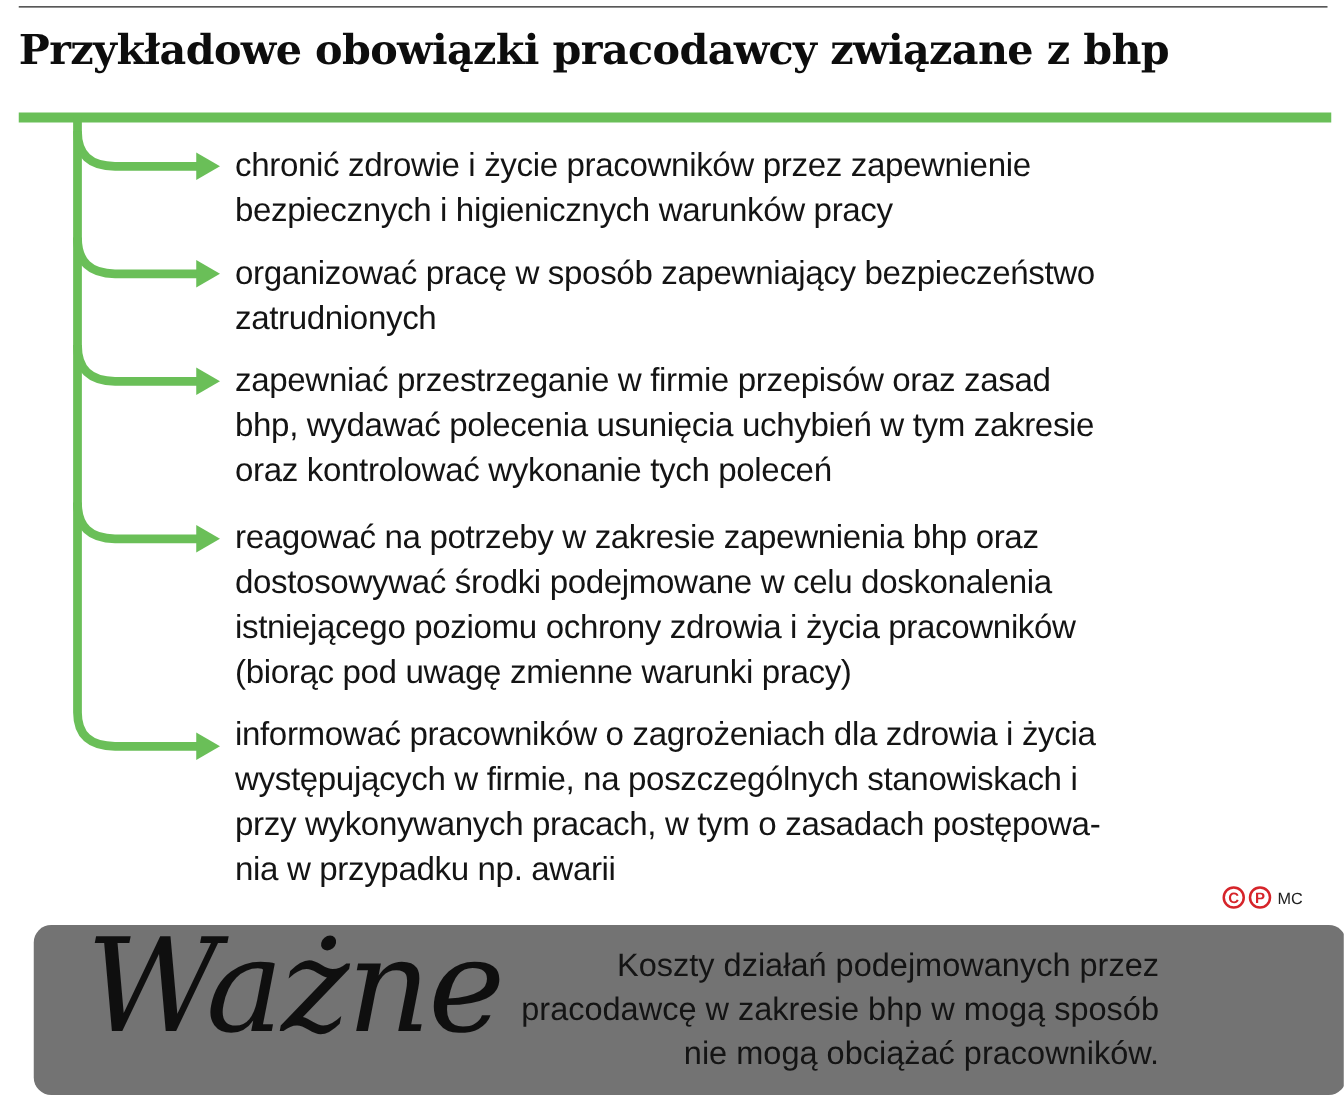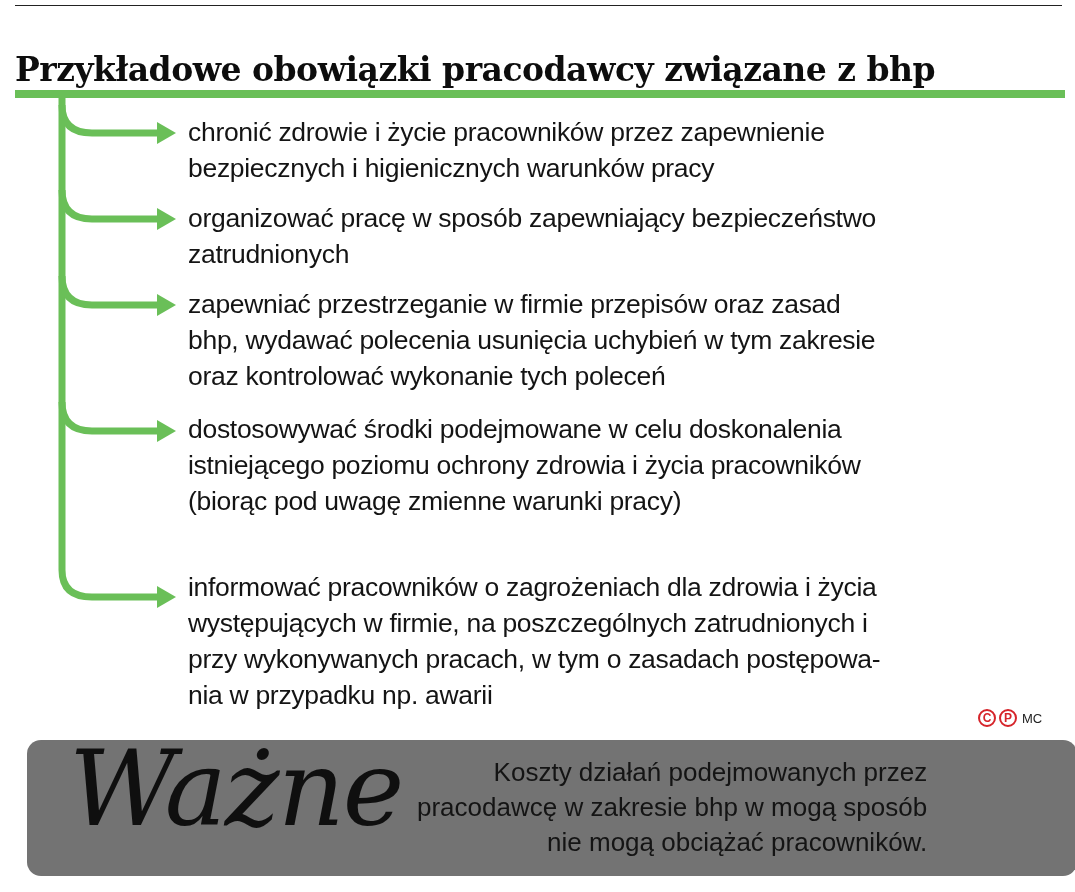--- a/index.html
+++ b/index.html
@@ -1,18 +1,18 @@
 <!DOCTYPE html>
 <html><head>
 <meta charset="utf-8">
 <style>
   html, body { margin: 0; padding: 0; background: #ffffff; }
   body { width: 1075px; height: 892px; position: relative; overflow: hidden; font-family: "Liberation Sans", sans-serif; color: #111; }
   .top-rule { position: absolute; left: 15px; top: 5px; width: 1047px; height: 1px; background: #222; }
-  .title { position: absolute; left: 15px; top: 50px; font-family: "DejaVu Serif", serif; font-weight: bold; font-size: 33px; letter-spacing: -0.5px; color: #0d0d0d; white-space: nowrap; }
+  .title { position: absolute; left: 15px; top: 20px; font-family: "DejaVu Serif", serif; font-weight: bold; font-size: 33px; letter-spacing: -0.5px; color: #0d0d0d; white-space: nowrap; }
   .green-rule { position: absolute; left: 15px; top: 90px; width: 1050px; height: 8px; background: #6abf58; }
   .tree { position: absolute; left: 0; top: 0; width: 1075px; height: 892px; pointer-events: none; }
   .item { position: absolute; left: 188px; font-size: 26.5px; line-height: 36px; color: #141414; letter-spacing: -0.3px; white-space: nowrap; }
   .item span { display: block; }
   .credit { position: absolute; left: 978px; top: 709px; display: flex; align-items: center; gap: 3px; }
   .circ { width: 18px; height: 18px; border: 2px solid #d6242a; border-radius: 50%; box-sizing: border-box; color: #d6242a; font-weight: bold; font-size: 12px; display: flex; align-items: center; justify-content: center; line-height: 1; }
   .credit-text { font-size: 13px; margin-left: 2px; color: #222; }
   .important { position: absolute; left: 15px; top: 740px; width: 1050px; height: 136px; background: #737373; border-radius: 14px; margin-left: 12px; }
   .important-word { position: absolute; left: 42px; top: -12px; font-family: "DejaVu Serif", serif; font-style: italic; font-size: 104px; color: #0f0f0f; letter-spacing: -2px; }
   .important-text { position: absolute; left: 390px; top: 15px; font-size: 26px; line-height: 35px; color: #141414; }
@@ -49,27 +49,28 @@
 <div class="item" style="top:200px">
   <span>organizować pracę w sposób zapewniający bezpieczeństwo</span>
   <span>zatrudnionych</span>
 </div>
 <div class="item" style="top:286px">
   <span>zapewniać przestrzeganie w firmie przepisów oraz zasad</span>
   <span>bhp, wydawać polecenia usunięcia uchybień w tym zakresie</span>
   <span>oraz kontrolować wykonanie tych poleceń</span>
 </div>
 <div class="item" style="top:411px">
+  <span>reagować na potrzeby w zakresie zapewnienia bhp oraz</span>
   <span>dostosowywać środki podejmowane w celu doskonalenia</span>
   <span>istniejącego poziomu ochrony zdrowia i życia pracowników</span>
   <span>(biorąc pod uwagę zmienne warunki pracy)</span>
 </div>
 <div class="item" style="top:569px">
   <span>informować pracowników o zagrożeniach dla zdrowia i życia</span>
-  <span>występujących w firmie, na poszczególnych zatrudnionych i</span>
+  <span>występujących w firmie, na poszczególnych stanowiskach i</span>
   <span>przy wykonywanych pracach, w tym o zasadach postępowa-</span>
   <span>nia w przypadku np. awarii</span>
 </div>
 
 <div class="credit">
   <div class="circ">C</div>
   <div class="circ">P</div>
   <span class="credit-text">MC</span>
 </div>
 

